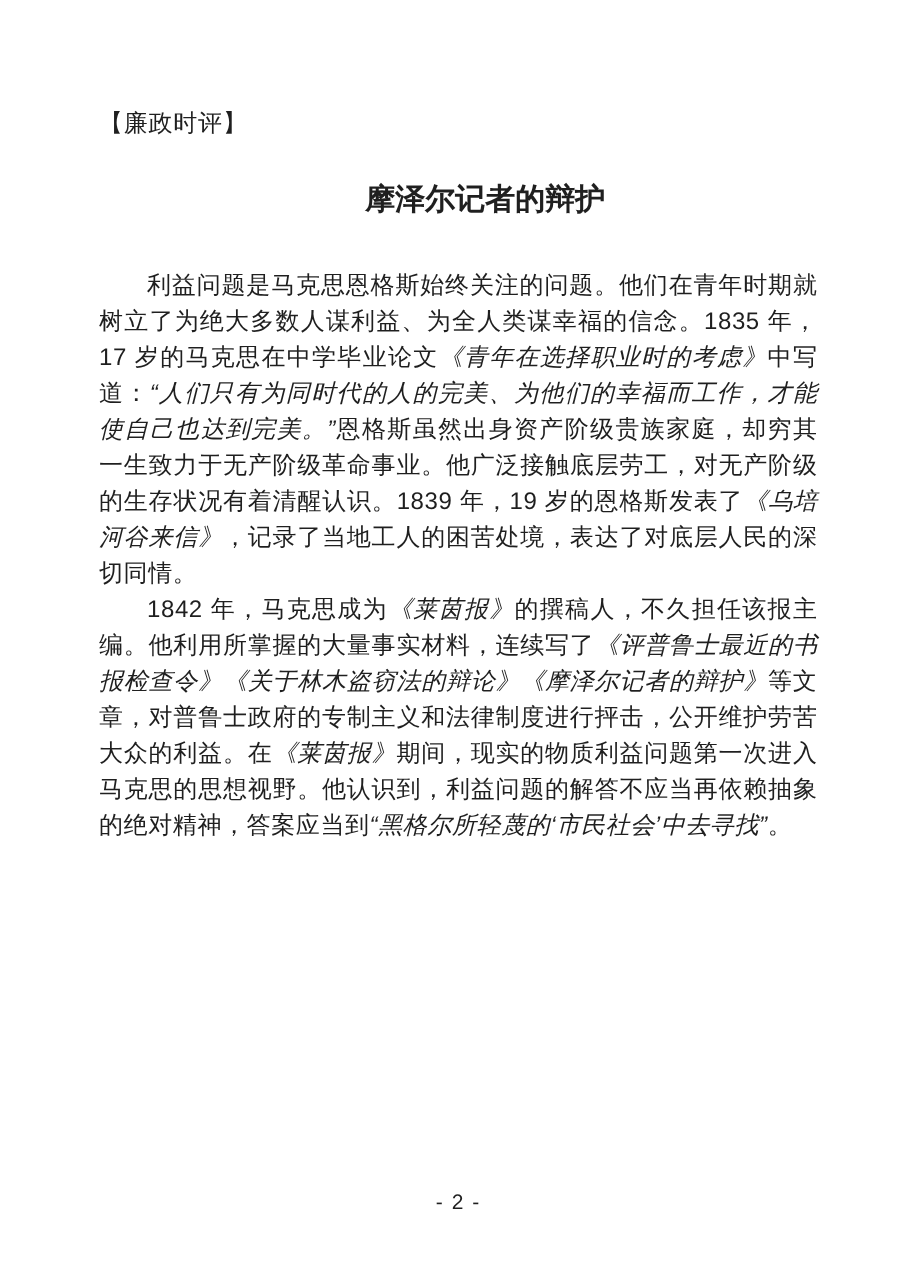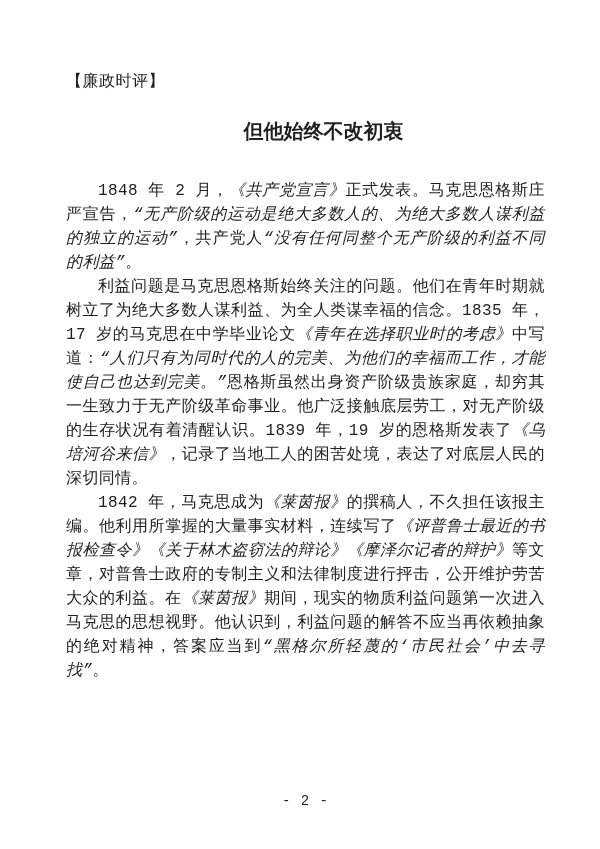--- a/index.html
+++ b/index.html
@@ -6,21 +6,21 @@
     margin: 0;
     padding: 0;
     background: #ffffff;
   }
   .page {
     position: relative;
     width: 600px;
     height: 849px;
     background: #ffffff;
     overflow: hidden;
-    font-family: Liberation Mono, monospace;
+    font-family: Liberation Sans, sans-serif;
     color: #1f1f1f;
   }
   .content {
     padding: 73px 55px 0 66px;
   }
   .section-tag {
     font-size: 16px;
     line-height: 19px;
     letter-spacing: 0.5px;
   }
@@ -57,21 +57,20 @@
     font-size: 14px;
     letter-spacing: 1px;
   }
 </style>
 </head>
 <body>
 
 <div class="page">
   <div class="content">
     <div class="section-tag">【廉政时评】</div>
-    <h1 class="doc-title">但他始终不改初衷</h1>
+    <h1 class="doc-title">摩泽尔记者的辩护</h1>
     <div class="body-text">
-        <p class="para"><span class="song">1848 年 2 月，</span><span class="kai">《共产党宣言》</span><span class="song">正式发表。马克思恩格斯庄严宣告，</span><span class="kai">“无产阶级的运动是绝大多数人的、为绝大多数人谋利益的独立的运动”</span><span class="song">，共产党人</span><span class="kai">“没有任何同整个无产阶级的利益不同的利益”</span><span class="song">。</span></p>
         <p class="para"><span class="song">利益问题是马克思恩格斯始终关注的问题。他们在青年时期就树立了为绝大多数人谋利益、为全人类谋幸福的信念。1835 年，17 岁的马克思在中学毕业论文</span><span class="kai">《青年在选择职业时的考虑》</span><span class="song">中写道：</span><span class="kai">“人们只有为同时代的人的完美、为他们的幸福而工作，才能使自己也达到完美。”</span><span class="song">恩格斯虽然出身资产阶级贵族家庭，却穷其一生致力于无产阶级革命事业。他广泛接触底层劳工，对无产阶级的生存状况有着清醒认识。1839 年，19 岁的恩格斯发表了</span><span class="kai">《乌培河谷来信》</span><span class="song">，记录了当地工人的困苦处境，表达了对底层人民的深切同情。</span></p>
         <p class="para"><span class="song">1842 年，马克思成为</span><span class="kai">《莱茵报》</span><span class="song">的撰稿人，不久担任该报主编。他利用所掌握的大量事实材料，连续写了</span><span class="kai">《评普鲁士最近的书报检查令》《关于林木盗窃法的辩论》《摩泽尔记者的辩护》</span><span class="song">等文章，对普鲁士政府的专制主义和法律制度进行抨击，公开维护劳苦大众的利益。在</span><span class="kai">《莱茵报》</span><span class="song">期间，现实的物质利益问题第一次进入马克思的思想视野。他认识到，利益问题的解答不应当再依赖抽象的绝对精神，答案应当到</span><span class="kai">“黑格尔所轻蔑的‘市民社会’中去寻找”</span><span class="song">。</span></p>
       </div>
   </div>
   <div class="page-number">- 2 -</div>
 </div>
 
 </body></html>

